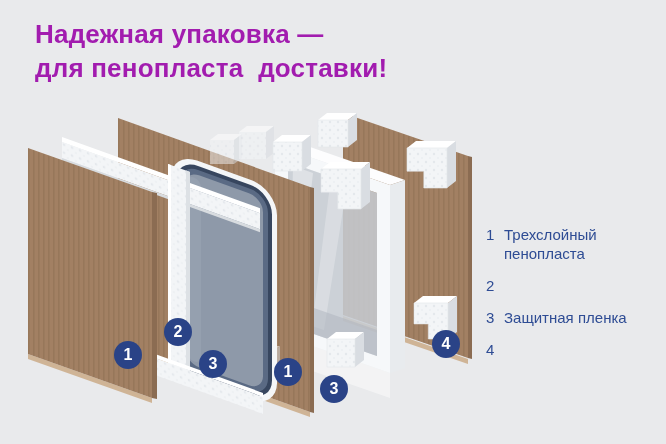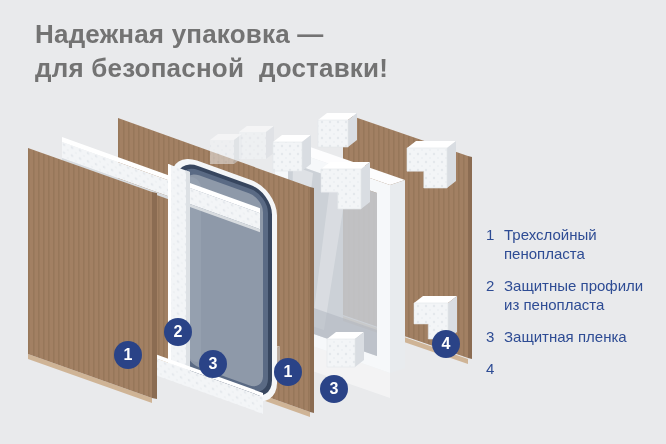--- a/index.html
+++ b/index.html
@@ -1,40 +1,40 @@
 <!DOCTYPE html>
 <html><head>
 <meta charset="utf-8">
 <style>
   html,body{margin:0;padding:0;}
   body{font-family:"Liberation Sans","DejaVu Sans",sans-serif;}
   .stage{position:relative;width:666px;height:444px;background:#e9eaec;overflow:hidden;}
 
-  .title{position:absolute;left:35px;top:17px;color:#737373;font-size:26px;line-height:34px;font-weight:700;letter-spacing:.2px;}
+  .title{position:absolute;left:35px;top:17px;color:#a21caf;font-size:26px;line-height:34px;font-weight:700;letter-spacing:.2px;}
   .title span{display:block;white-space:pre;}
 
   .diagram-svg{position:absolute;left:0;top:0;}
 
   .marker{position:absolute;width:28px;height:28px;border-radius:50%;background:#2a4387;
           color:#ffffff;font-size:16px;font-weight:700;display:flex;align-items:center;justify-content:center;}
 
   .legend{position:absolute;left:486px;top:225px;width:172px;display:flex;flex-direction:column;gap:13px;
           color:#2e4c94;font-size:15px;line-height:19px;font-weight:500;}
   .legend-item{display:flex;}
   .legend-num{width:18px;flex:0 0 18px;}
   .legend-text{width:150px;}
 </style>
 </head>
 <body>
 
 <div class="stage">
 
   <div class="title">
     <span>Надежная упаковка —</span>
-    <span>для безопасной  доставки!</span>
+    <span>для пенопласта  доставки!</span>
   </div>
 
   <svg class="diagram-svg" width="666" height="444" viewBox="0 0 666 444">
     <defs>
       <pattern id="corr" width="5" height="10" patternUnits="userSpaceOnUse">
         <rect width="5" height="10" fill="#a28063"></rect>
         <rect x="3" width="1.6" height="10" fill="#97775a"></rect>
       </pattern>
       <pattern id="foam" width="8" height="8" patternUnits="userSpaceOnUse">
         <rect width="8" height="8" fill="#f3f5f7"></rect>
@@ -167,21 +167,20 @@
     <span>4</span>
   </div>
 
   <div class="legend">
     <div class="legend-item">
       <span class="legend-num">1</span>
       <span class="legend-text">Трехслойный пенопласта</span>
     </div>
     <div class="legend-item">
       <span class="legend-num">2</span>
-      <span class="legend-text">Защитные профили из пенопласта</span>
     </div>
     <div class="legend-item">
       <span class="legend-num">3</span>
       <span class="legend-text">Защитная пленка</span>
     </div>
     <div class="legend-item">
       <span class="legend-num">4</span>
     </div>
   </div>
 

